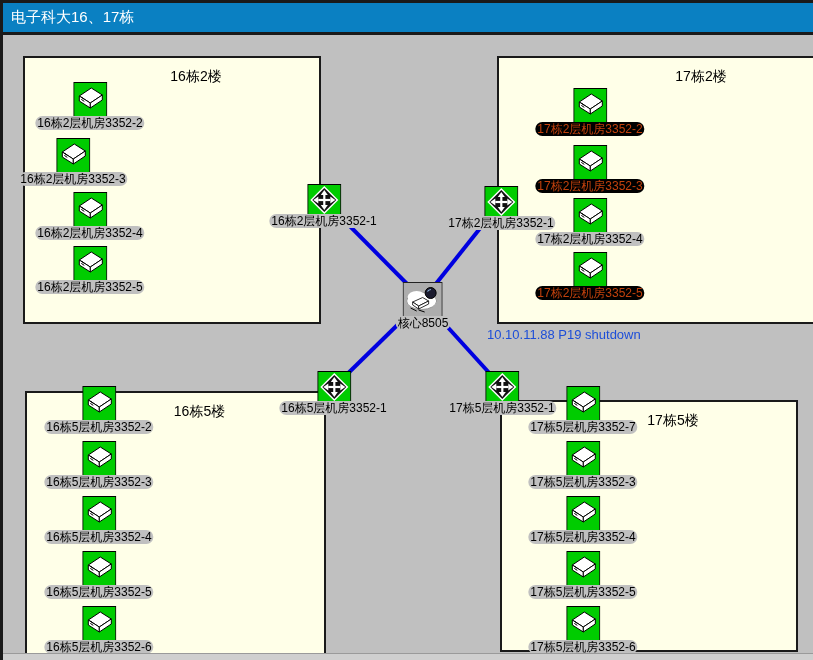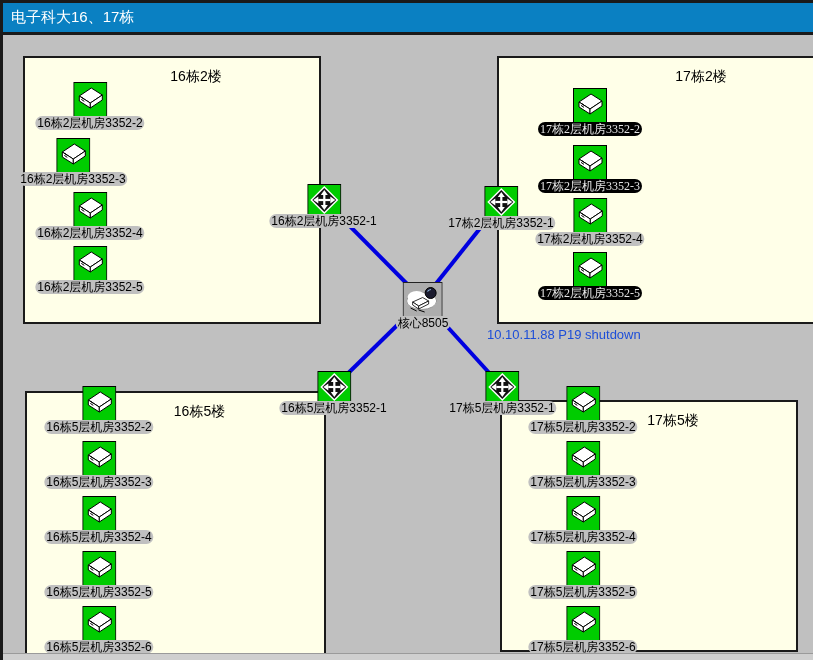--- a/index.html
+++ b/index.html
@@ -46,21 +46,21 @@
   
   .node {
     position:absolute; display:flex; flex-direction:column; align-items:center;
     transform:translateX(-50%); z-index:3; cursor:default;
   }
   .node .nlabel {
     margin-top:-2px;
     font-size:12px; line-height:14px; padding:0 2px;
     background:#c0c0c0; color:#000; white-space:nowrap;border-radius:7px;
   }
-  .node.selected .nlabel { background:#000; color:#e5e5e5;font-family:Liberation Serif, serif; }
+  .node.selected .nlabel { background:#000; color:#c2410c; }
   .node .icon { display:block; line-height:0; }
   
   .annotation {
     position:absolute; left:484px; top:327px;
     font-size:13px; color:#1d4ed8; z-index:3; white-space:nowrap;
   }
   .hidden-defs { position:absolute; width:0; height:0; }
 </style>
 </head>
 <body>
@@ -211,21 +211,21 @@
   <span class="icon"><svg width="34" height="36">
         <use href="#ic-switch"></use>
       </svg></span>
   <span class="nlabel">16栋5层机房3352-6</span>
 </div>
 
 <div class="node" style="left:580px;top:386px">
   <span class="icon"><svg width="34" height="36">
         <use href="#ic-switch"></use>
       </svg></span>
-  <span class="nlabel">17栋5层机房3352-2</span>
+  <span class="nlabel">17栋5层机房3352-7</span>
 </div>
 <div class="node" style="left:580px;top:441px">
   <span class="icon"><svg width="34" height="36">
         <use href="#ic-switch"></use>
       </svg></span>
   <span class="nlabel">17栋5层机房3352-3</span>
 </div>
 <div class="node" style="left:580px;top:496px">
   <span class="icon"><svg width="34" height="36">
         <use href="#ic-switch"></use>

